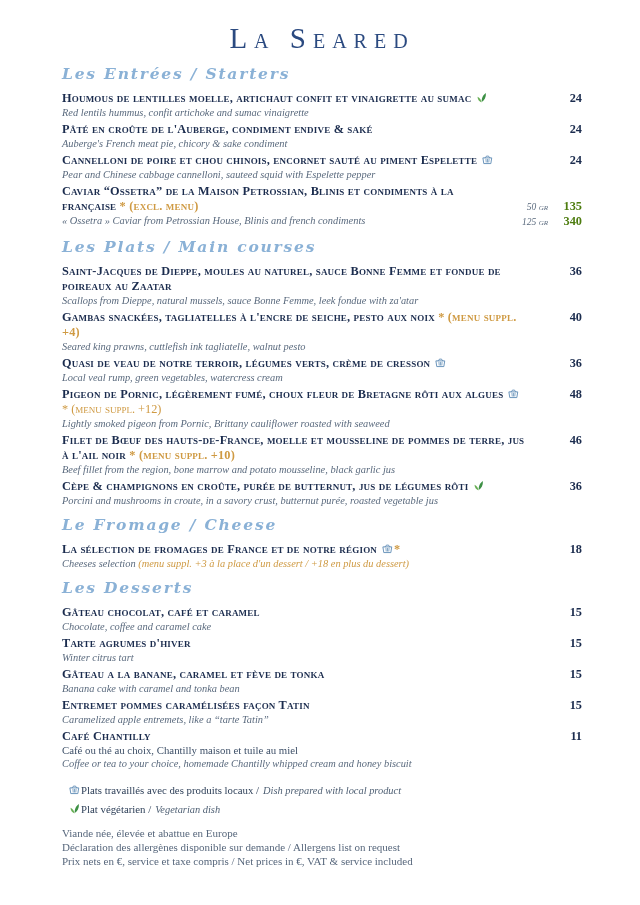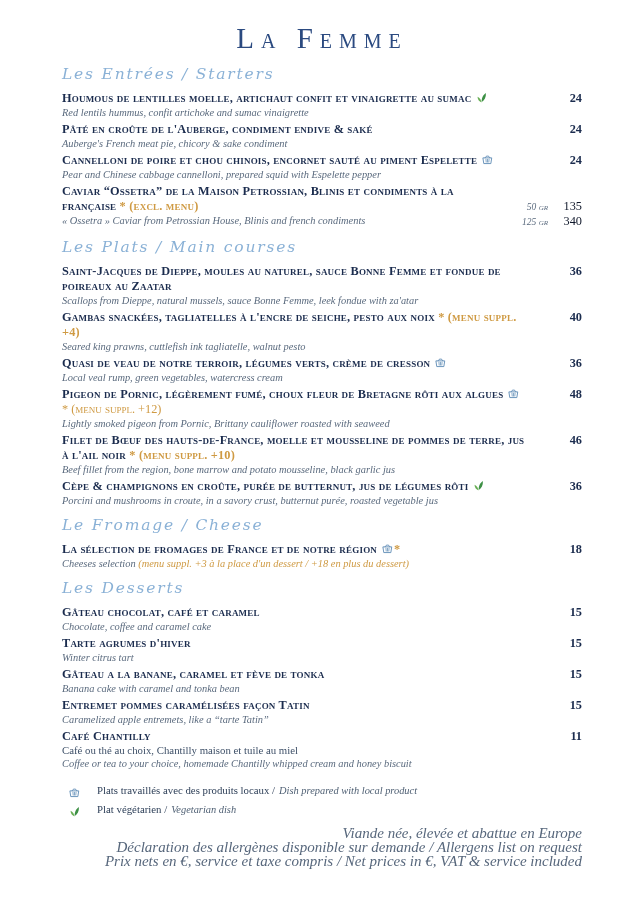--- a/index.html
+++ b/index.html
@@ -13,21 +13,21 @@
 
   .title {
     text-align:center; font-variant:small-caps; font-weight:400;
     font-size:29px; line-height:36px; letter-spacing:7px;
     color:#2b4a80; margin-bottom:8px;
   }
 
   .sec-head {
     font-style:italic; font-size:15.5px; line-height:20px;
     letter-spacing:1.8px; color:#8ab1d6; margin:8px 0 7px;
-    font-family:"DejaVu Serif",serif; font-weight:400;
+    font-family:"DejaVu Serif",serif; font-weight:700;
   }
 
   .item { display:flex; align-items:flex-start; margin-bottom:3px; }
   .item-body { flex:1 1 auto; padding-right:14px; }
 
   .name {
     font-variant:small-caps; font-weight:600; font-size:12.3px;
     line-height:15px; letter-spacing:.2px; color:#1b2c4e;
   }
   .sfx { color:#cf9a43;margin-top:12px; }
@@ -40,42 +40,42 @@
   .subline { font-size:10.8px; line-height:13px; color:#3e5068; }
 
   .price {
     flex:0 0 34px; text-align:right; font-variant:small-caps;
     font-weight:600; font-size:12.3px; line-height:15px; color:#1b2c4e;
   }
 
   .cav-prices { flex:0 0 98px; margin-top:15px; }
   .cp-row { display:flex; justify-content:flex-end; align-items:baseline; gap:8px; line-height:14px; }
   .qty { font-style:italic; font-variant:small-caps; font-size:9.5px; color:#5a6a7e; }
-  .cp { font-variant:small-caps; font-weight:400; font-size:12.3px; color:#0f172a; width:26px; text-align:right; }
+  .cp { font-variant:small-caps; font-weight:700; font-size:12.3px; color:#4d7c0f; width:26px; text-align:right; }
 
   .icon { display:inline-block; width:13px; height:13px; vertical-align:-2px; margin-left:4px; }
   .icon svg { width:13px; height:13px; display:block; }
 
   .legend { margin-top:10px; padding-left:6px; }
-  .legend-row { display:flex; align-items:flex-end; gap:16px; line-height:17px; }
+  .legend-row { display:flex; align-items:center; gap:0; line-height:17px; }
   .legend .icon { margin-left:0; }
   .legend-fr { font-size:10.8px; color:#2c3e57; }
   .legend-en { font-style:italic; font-size:10.4px; color:#4e5f73; }
 
   .footer {
-    margin-top:8px; text-align:right; font-style:italic;
-    font-size:15px; line-height:14px; color:#57677c;
+    margin-top:8px; text-align:left; 
+    font-size:11px; line-height:14px; color:#57677c;
   }
 </style>
 </head>
 <body>
 
 <div class="page">
 
-  <h1 class="title">La Femme</h1>
+  <h1 class="title">La Seared</h1>
 
   <div class="section">
     <div class="sec-head">Les Entrées / Starters</div>
 
     <div class="item">
       <div class="item-body">
         <div class="name"><span>Houmous de lentilles moelle, artichaut confit et vinaigrette au sumac</span><span class="icon"><svg viewBox="0 0 16 16">
                 <path fill="#3d9045" d="M8.3 13.6C8 10 9.2 5.4 13.4 2.6c.4 5.4-1.8 9-5.1 11z"></path>
                 <path fill="#66ad52" d="M8 14c-.4-2.7-2-5.4-4.9-6.8.2 3.7 2.2 6 4.9 6.8z"></path>
               </svg></span></div>
@@ -92,21 +92,21 @@
       <div class="price">24</div>
     </div>
 
     <div class="item">
       <div class="item-body">
         <div class="name"><span>Cannelloni de poire et chou chinois, encornet sauté au piment Espelette</span><span class="icon"><svg viewBox="0 0 16 16" fill="none" stroke="#5b89b4" stroke-linecap="round" stroke-linejoin="round">
                 <path stroke-width="1.2" d="M5.2 5.8C5.2 3 10.8 3 10.8 5.8"></path>
                 <path stroke-width="1.1" d="M2.8 6h10.4l-1.1 7H3.9z"></path>
                 <path stroke-width=".9" d="M6.1 7.8l.3 3.4M8 7.8v3.4M9.9 7.8l-.3 3.4"></path>
               </svg></span></div>
-        <div class="desc">Pear and Chinese cabbage cannelloni, prepared squid with Espelette pepper</div>
+        <div class="desc">Pear and Chinese cabbage cannelloni, sauteed squid with Espelette pepper</div>
       </div>
       <div class="price">24</div>
     </div>
 
     <div class="item">
       <div class="item-body">
         <div class="name"><span>Caviar “Ossetra” de la Maison Petrossian, Blinis et condiments à la française</span> <span class="sfx">* (excl. menu)</span></div>
         <div class="desc">« Ossetra » Caviar from Petrossian House, Blinis and french condiments</div>
       </div>
       <div class="cav-prices">

